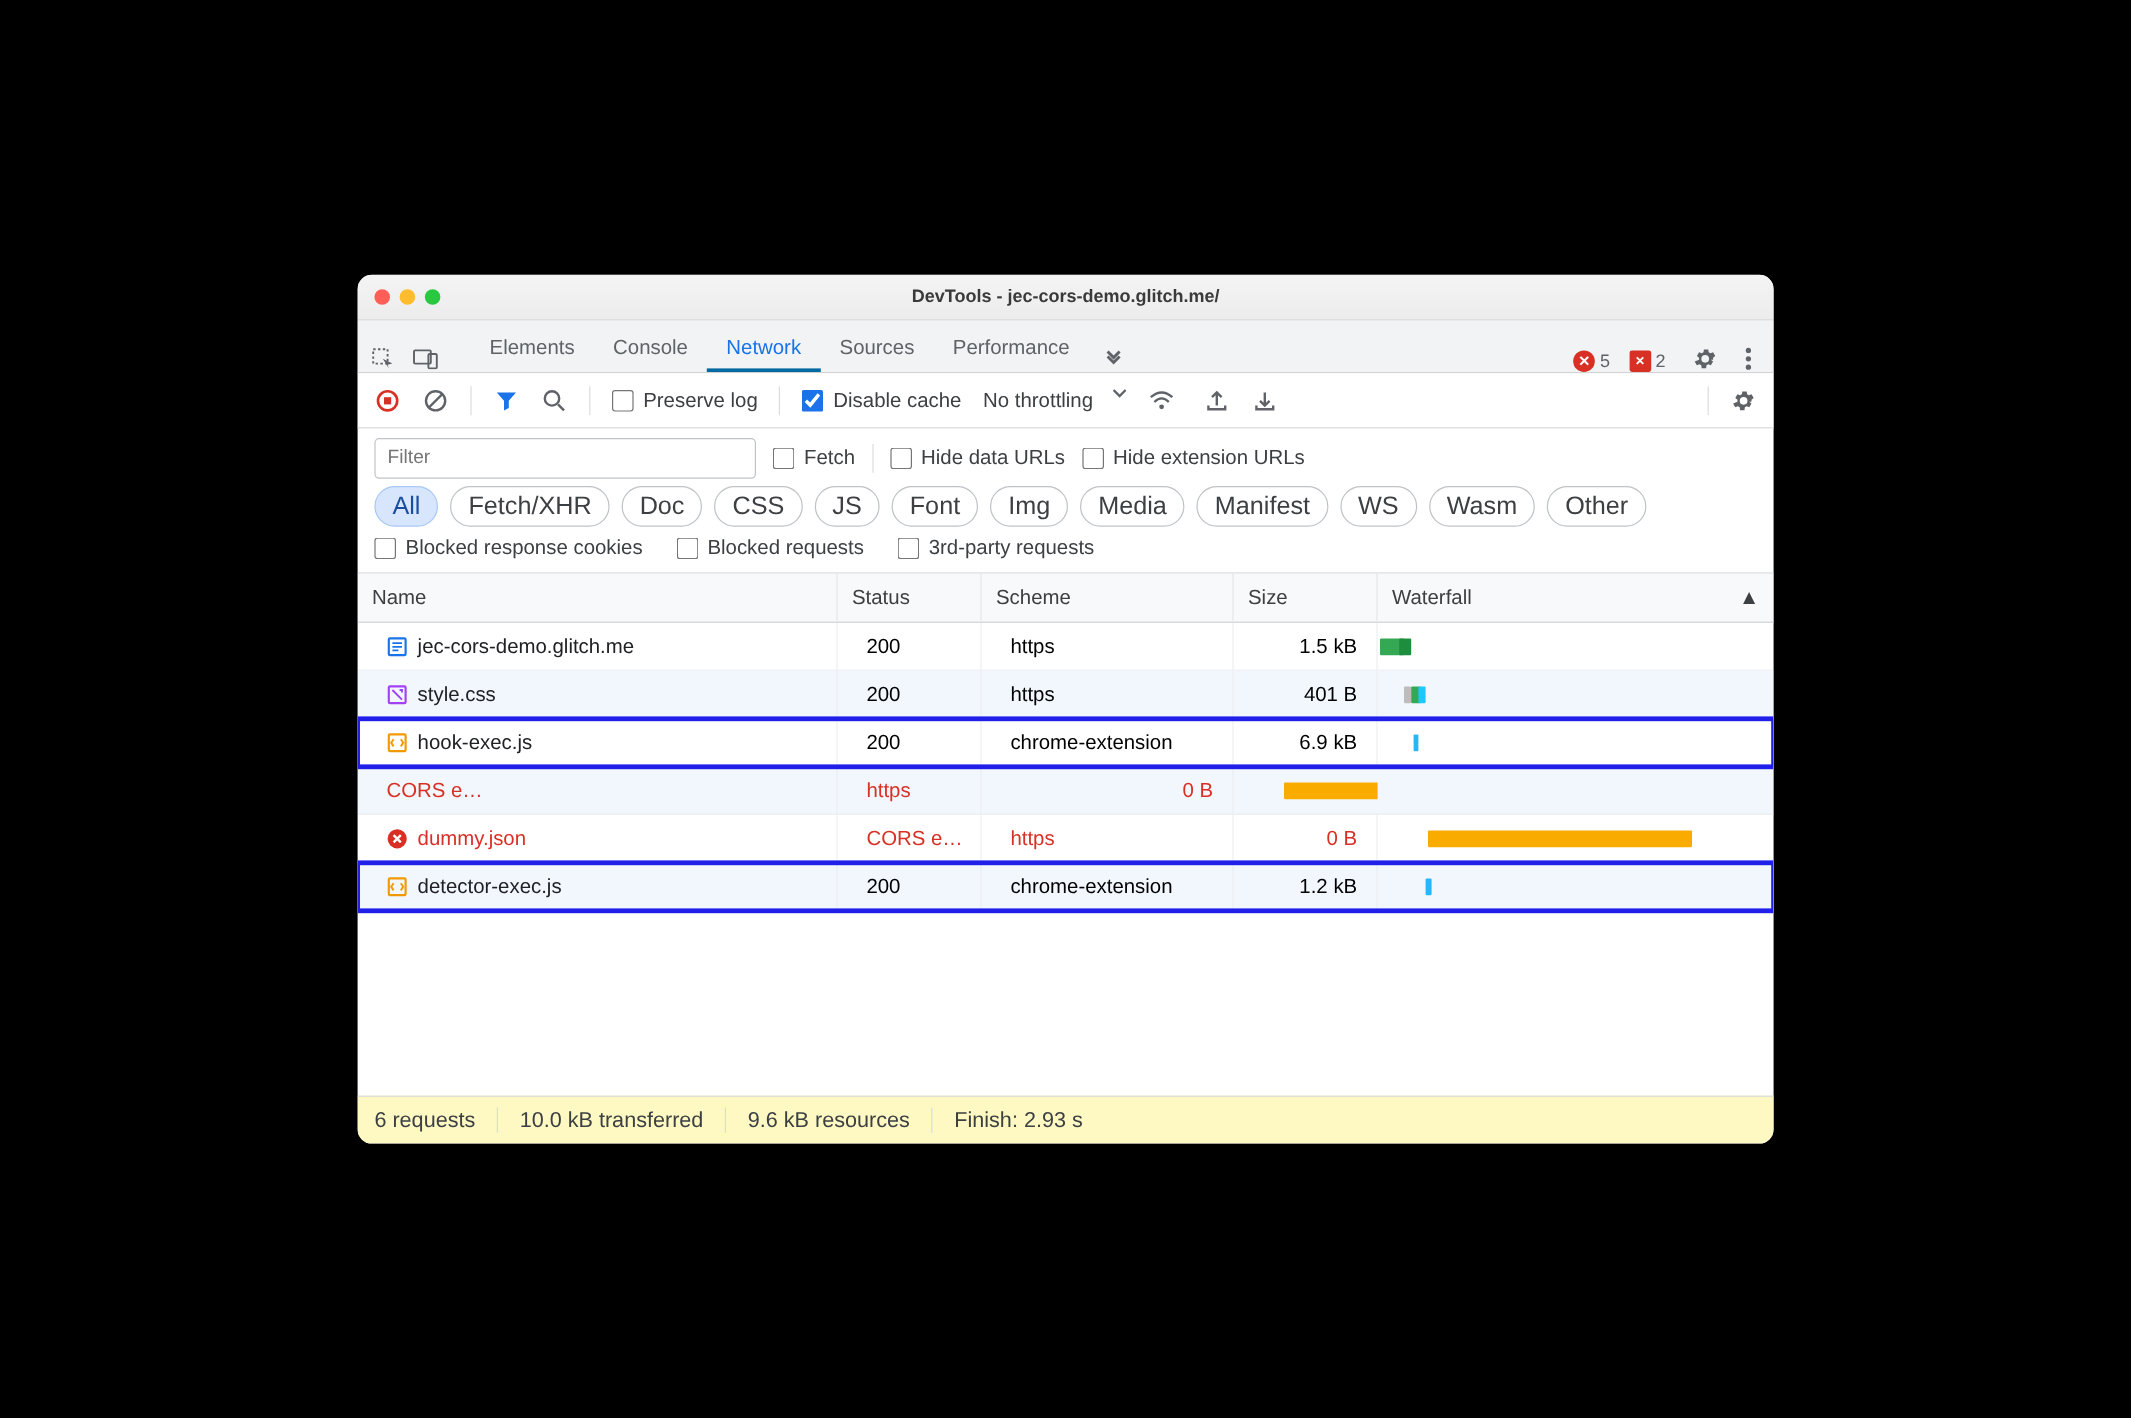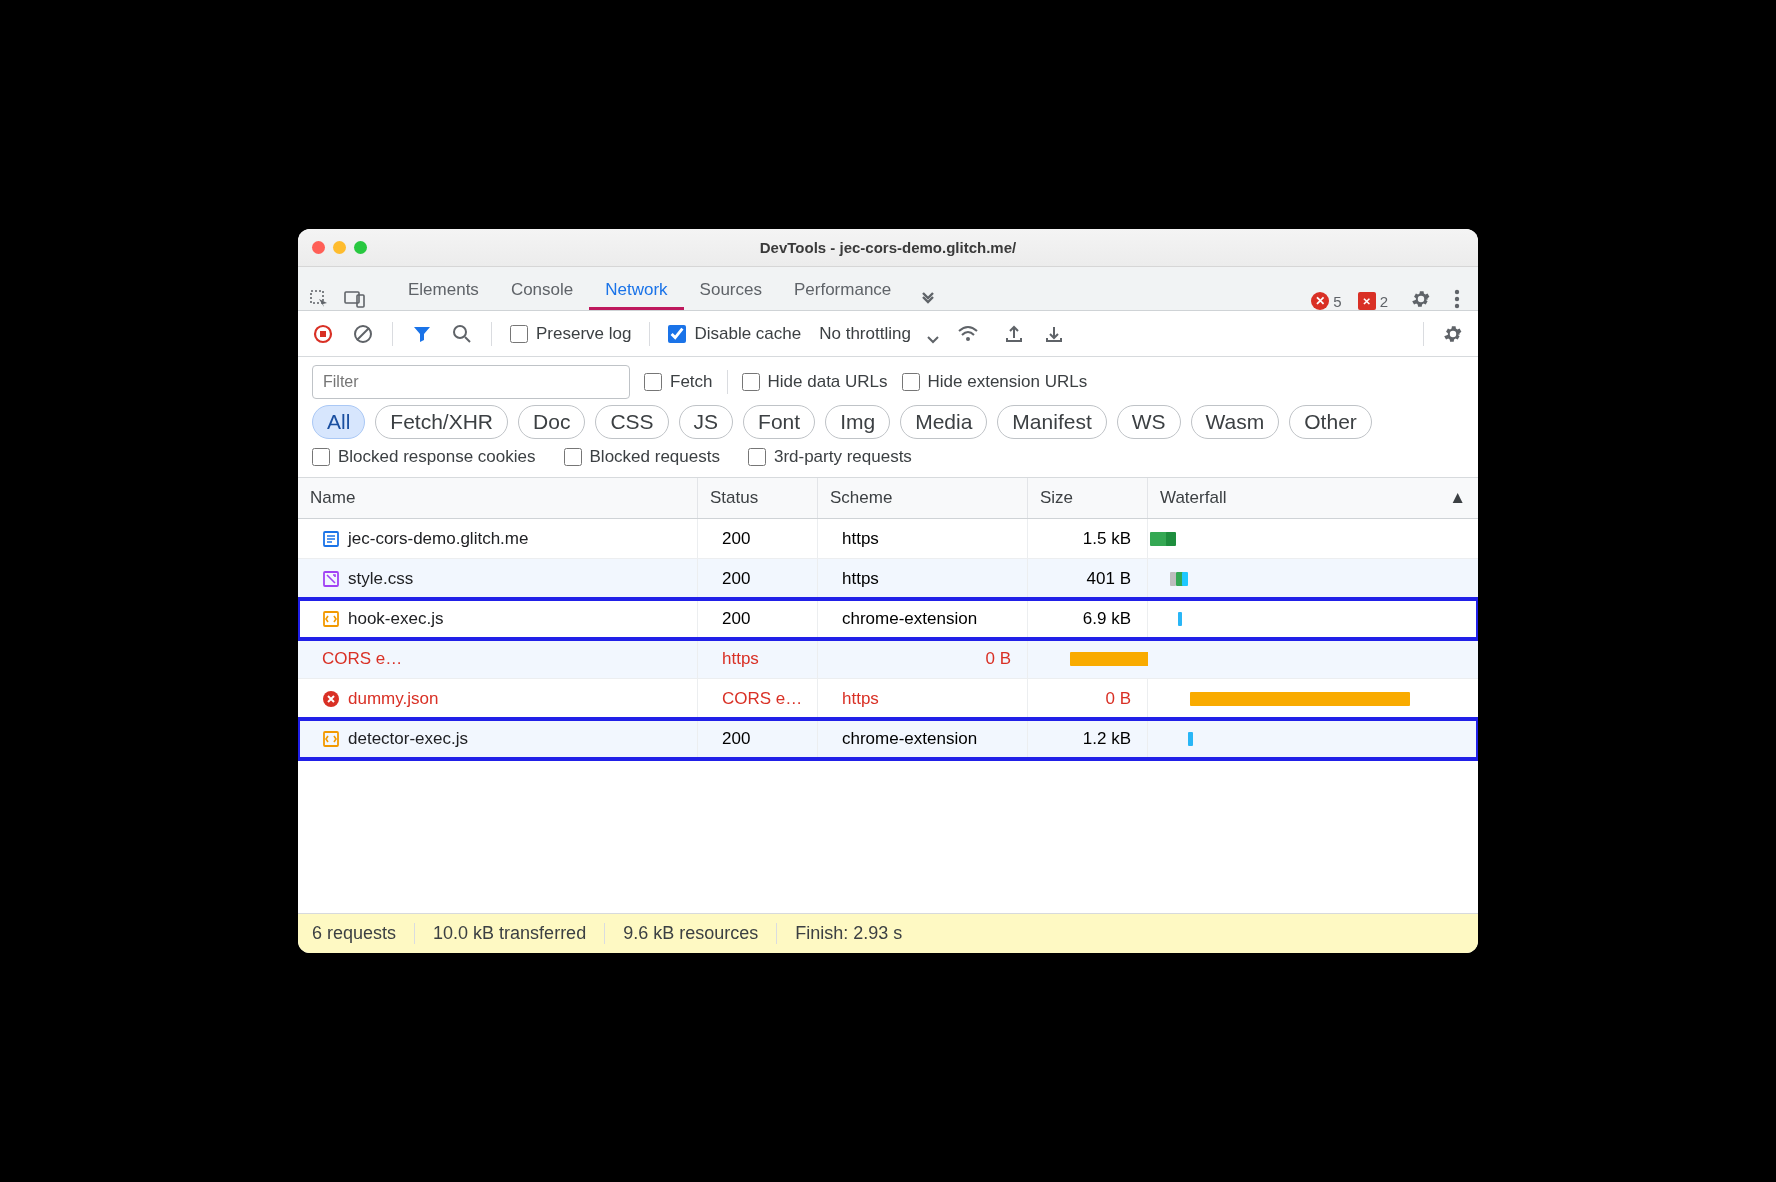--- a/index.html
+++ b/index.html
@@ -53,21 +53,21 @@
     border-bottom: 1px solid #cfd3d6;
     display:flex;
     align-items:flex-end;
     padding: 0 10px;
     gap: 4px;
     font-size: 17px;
     color:#5f6368;
   }
   .inspect-group{display:flex;gap:14px;margin-right:22px;}
   .tab { padding: 10px 16px; cursor:pointer; }
-  .tab.active { color:#1a73e8; border-bottom:3px solid #be185d; padding-bottom:1px;}
+  .tab.active { color:#1a73e8; border-bottom:3px solid #0369a1; padding-bottom:1px;}
   .tabbar .spacer{flex:1;}
   .err-badge{display:flex;align-items:center;gap:4px;font-size:15px;margin-left:12px;}
   .err-badge .ico{width:18px;height:18px;border-radius:50%;display:flex;align-items:center;justify-content:center;color:#fff;font-weight:700;font-size:12px;}
   .ico.errc{background:#d93025;}
   .ico.errs{background:#d93025;border-radius:2px;width:18px;height:18px;font-size:10px;}
   
   .toolbar{
     height: 46px;
     border-bottom:1px solid #d7dadd;
     display:flex;
@@ -75,21 +75,21 @@
     padding: 0 14px;
     gap:18px;
     font-size:17px;
     color:#3c4043;
     background:#fff;
   }
   .tbtn{width:22px;height:22px;display:flex;align-items:center;justify-content:center;}
   .divider{width:1px;height:24px;background:#dadce0;}
   .chk{display:flex;align-items:center;gap:8px;}
   .chk input{width:18px;height:18px;accent-color:#1a73e8;}
-  .sel{display:flex;align-items:flex-end;gap:16px;}
+  .sel{display:flex;align-items:flex-start;gap:16px;}
   
   .filterrow{
     padding: 8px 14px 6px;
     display:flex;
     align-items:center;
     gap:14px;
     flex-wrap:wrap;
     font-size:17px;
     color:#3c4043;
     border-bottom:0;

